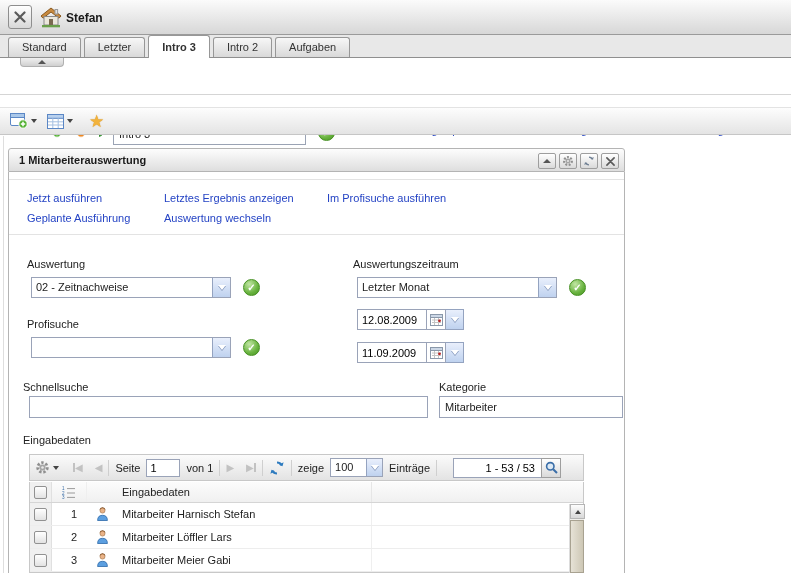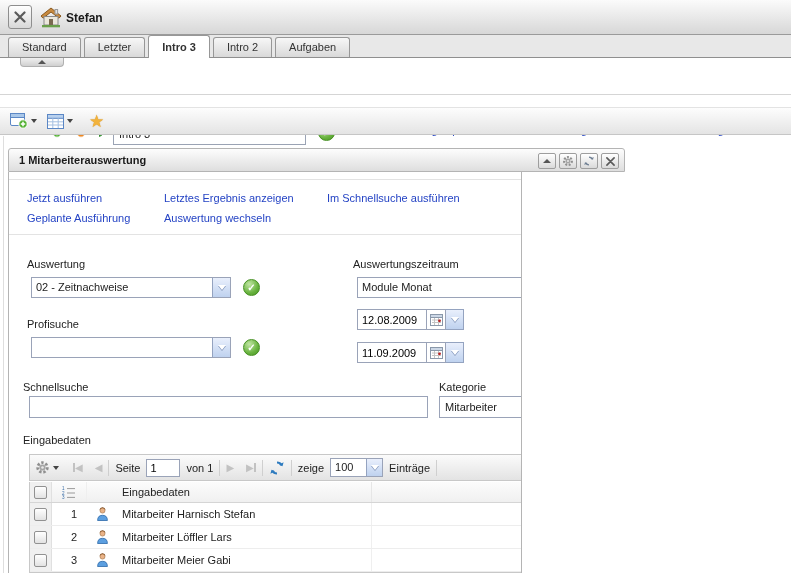--- a/index.html
+++ b/index.html
@@ -58,21 +58,21 @@
 
   
   .panel { position:absolute; left:8px; top:148px; width:617px; height:425px; }
   .panel-header { position:relative; height:24px; border:1px solid #b4b4b4; border-radius:3px 3px 0 0;
                   background:linear-gradient(#fdfdfd,#dedede); }
   .panel-title { position:absolute; left:10px; top:5px; font-weight:bold; color:#1a1a1a; }
   .panel-tools { position:absolute; right:5px; top:4px; display:flex; gap:3px; }
   .tool-btn { width:18px; height:16px; border:1px solid #9e9e9e; border-radius:2px;
               background:linear-gradient(#ffffff,#dadada); display:flex; align-items:center;
               justify-content:center; cursor:pointer; }
-  .panel-body { position:absolute; left:0; top:24px; width:514px; height:401px; background:#fff;
+  .panel-body { position:absolute; left:0; top:24px; width:617px; height:401px; background:#fff;
                 border-left:1px solid #b4b4b4; border-right:1px solid #b4b4b4; overflow:hidden; }
   .sep { position:absolute; left:0; width:615px; height:1px; background:#e3e3e3; }
   .plink { position:absolute; color:#2443c4; cursor:pointer; white-space:nowrap; }
   .flabel { position:absolute; color:#222; white-space:nowrap; }
 
   
   .combo { position:absolute; height:21px; border:1px solid #9aa3b8; background:#fff; display:flex; }
   .combo-value { flex:1; padding:3px 4px 0 4px; overflow:hidden; white-space:nowrap; }
   .combo-trigger { width:18px; border-left:1px solid #94a3c0; background:linear-gradient(#e9effc,#bfd2ef);
                    display:flex; align-items:center; justify-content:center; cursor:pointer; }
@@ -252,38 +252,38 @@
             </svg>
         </span>
       </span>
     </div>
 
     <div class="panel-body">
       <div class="sep" style="top:7px;"></div>
 
       <span class="plink" style="left:18px;  top:20px;">Jetzt ausführen</span>
       <span class="plink" style="left:155px; top:20px;">Letztes Ergebnis anzeigen</span>
-      <span class="plink" style="left:318px; top:20px;">Im Schnellsuche ausführen</span>
+      <span class="plink" style="left:318px; top:20px;">Im Profisuche ausführen</span>
       <span class="plink" style="left:18px;  top:40px;text-align:right;">Geplante Ausführung</span>
       <span class="plink" style="left:155px; top:40px;">Auswertung wechseln</span>
 
       <div class="sep" style="top:62px;"></div>
 
       <span class="flabel" style="left:18px; top:86px;">Auswertung</span>
       <div class="combo" style="left:22px; top:105px; width:200px;">
         <span class="combo-value">02 - Zeitnachweise</span>
         <span class="combo-trigger">
             <span class="chev"></span>
           </span>
       </div>
       <span class="check-ic fcheck" style="left:234px; top:107px;">✓</span>
 
       <span class="flabel" style="left:344px; top:86px;">Auswertungszeitraum</span>
       <div class="combo" style="left:348px; top:105px; width:200px;">
-        <span class="combo-value">Module Monat</span>
+        <span class="combo-value">Letzter Monat</span>
         <span class="combo-trigger">
             <span class="chev"></span>
           </span>
       </div>
       <span class="check-ic fcheck" style="left:560px; top:107px;">✓</span>
 
       <div class="dategrp" style="left:348px; top:137px;">
         <input class="date-input" value="12.08.2009" style="">
         <span class="cal-btn">
           <svg width="13" height="13" viewBox="0 0 13 13">
@@ -375,20 +375,29 @@
         <span class="psep"></span>
         <span>zeige</span>
         <div class="size-combo">
           <span class="combo-value">100</span>
           <span class="combo-trigger">
               <span class="chev"></span>
             </span>
         </div>
         <span>Einträge</span>
         <span class="psep"></span>
+        <div class="range-wrap">
+          <input class="range-input" value="1 - 53 / 53" style="">
+          <span class="mag-btn">
+            <svg width="13" height="13" viewBox="0 0 13 13">
+              <circle cx="5.3" cy="5.3" r="3.7" fill="#dce9f5" stroke="#3a6ea8" stroke-width="1.6"></circle>
+              <line x1="8.2" y1="8.2" x2="12" y2="12" stroke="#3a6ea8" stroke-width="2"></line>
+            </svg>
+          </span>
+        </div>
       </div>
 
       <div class="grid">
         <div class="ghead">
           <span class="gc-check">
               <span class="cbx"></span>
             </span>
           <span class="gc-num" style="display:flex;align-items:center;justify-content:center;padding-right:0;">
             <svg width="14" height="13" viewBox="0 0 14 13">
               <text x="0" y="4.2" font-size="4.6" fill="#3a6ea8" font-family="sans-serif">1</text>

